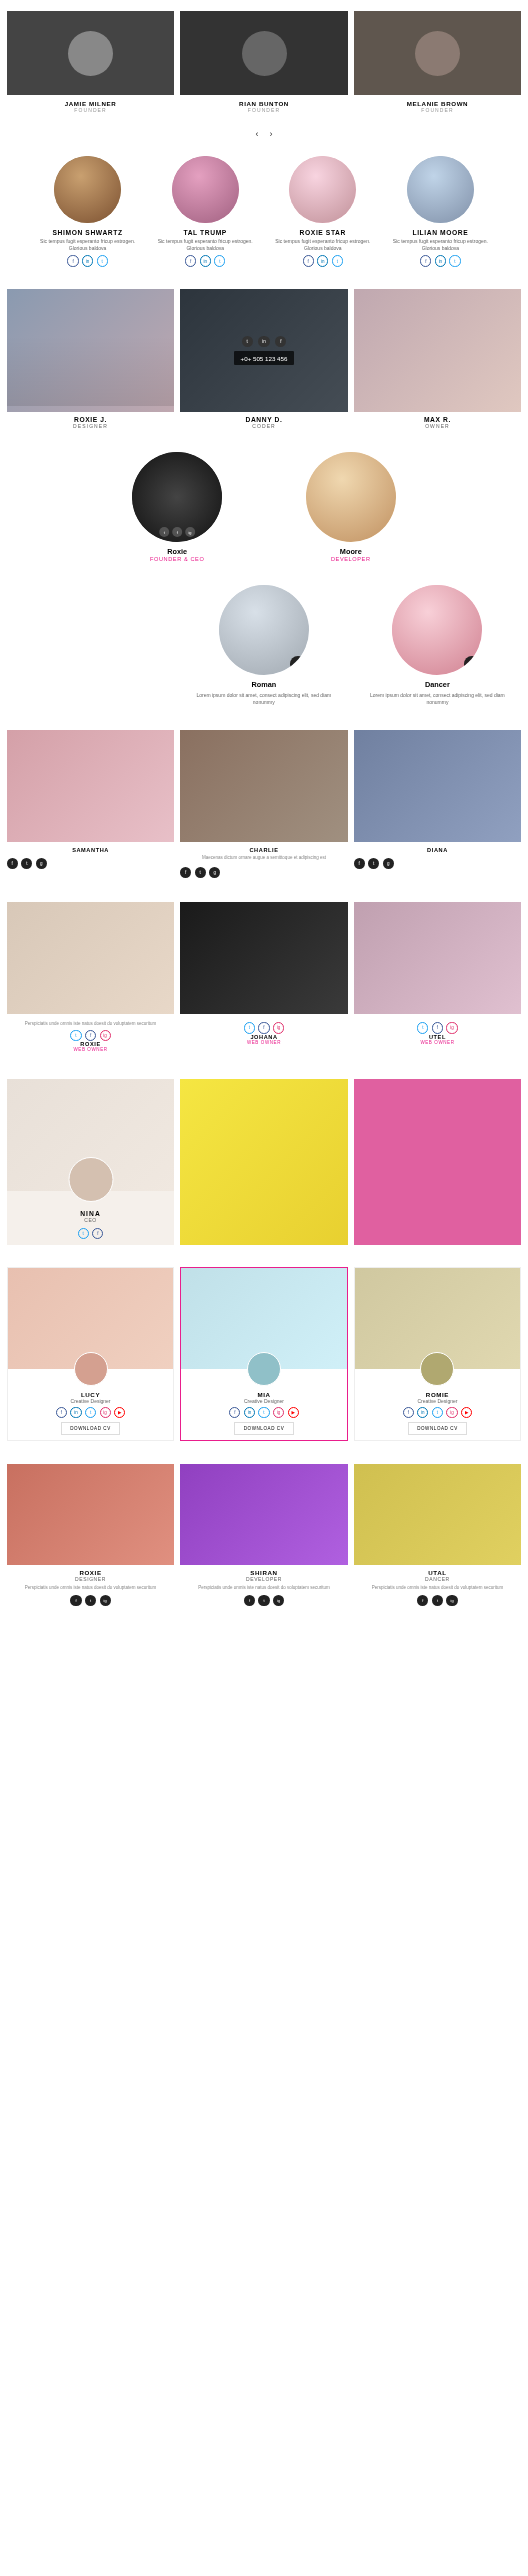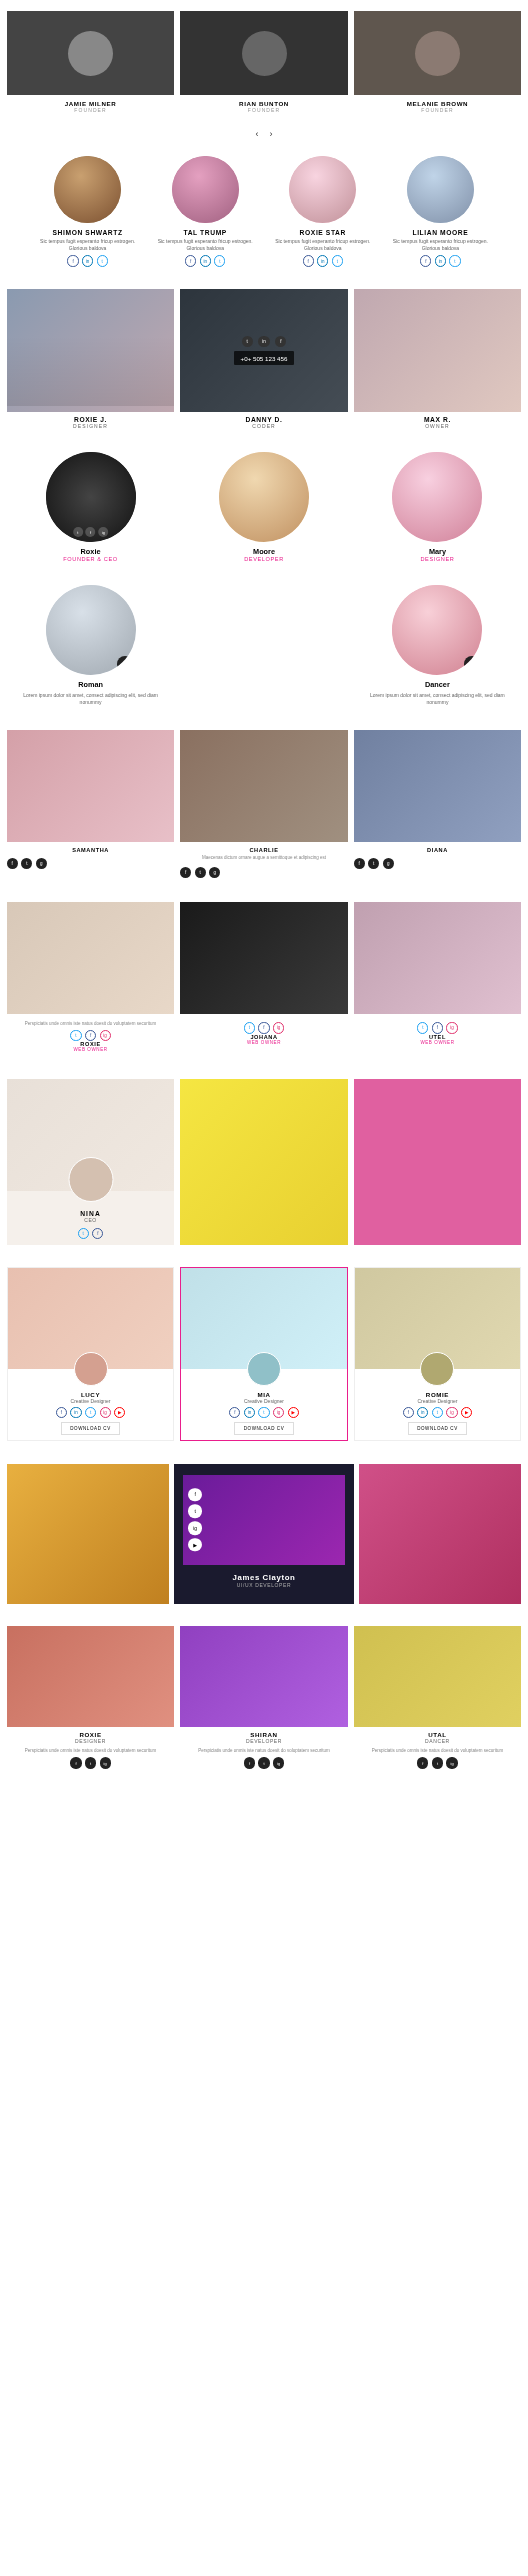--- a/index.html
+++ b/index.html
@@ -33,21 +33,21 @@
     .photo-card { position: relative; flex: 1; max-width: 168px; text-align: center; }
     .photo-card-name { font-size: 6.7px; font-weight: 700; text-transform: uppercase; letter-spacing: 0.6px; margin-top: 4.5px; }
     .photo-card-role { font-size: 5px; letter-spacing: 1.1px; color: #666; text-transform: uppercase; }
 
     
     .dark-overlay { position: absolute; inset: 0; background: rgba(0,0,0,0.5); display: flex; flex-direction: column; align-items: center; justify-content: center; gap: 4.5px; }
     .dark-phone { color: #fff; font-size: 6.2px; background: rgba(0,0,0,0.7); padding: 3.4px 6.7px; border-radius: 1.1px; }
     .circle-photo-card { flex: 1; max-width: 168px; text-align: center; }
     .circle-photo-name { font-size: 7.3px; font-weight: 700; margin-top: 5.6px; }
     .circle-photo-role { font-size: 5.6px; color: #e91e8c; text-transform: uppercase; letter-spacing: 0.6px; }
-    .badge-grid { display: flex; gap: 5.6px; justify-content: space-between; }
+    .badge-grid { display: flex; gap: 5.6px; justify-content: flex-end; }
     .badge-card { flex: 1; max-width: 168px; text-align: center; }
     .badge-img-wrap { width: 90px; height: 90px; border-radius: 50%; overflow: hidden; margin: 0 auto; background: #ddd; position: relative; }
     .badge-icon { position: absolute; bottom: 2.8px; right: 2.8px; width: 15.7px; height: 15.7px; background: #222; border-radius: 50%; display: flex; align-items: center; justify-content: center; color: #fff; font-size: 5.6px; }
     .badge-name { font-size: 7.3px; font-weight: 700; margin-top: 5.6px; }
     .badge-desc { font-size: 5px; color: #666; margin: 2.2px 5.6px; line-height: 1.4; }
     .fullphoto-grid { display: flex; gap: 5.6px; justify-content: center; }
     .fullphoto-card { flex: 1; max-width: 168px; text-align: center; }
     .fullphoto-img { width: 100%; height: 112px; object-fit: cover; background: #abc; }
     .fullphoto-name { font-size: 5.6px; font-weight: 700; text-transform: uppercase; letter-spacing: 0.6px; margin-top: 4.5px; }
     .overlay-social-grid { display: flex; gap: 5.6px; justify-content: center; }
@@ -209,27 +209,20 @@
       </div>
 
       <div class="circle-photo-card">
         <div style="width:90px;height:90px;border-radius:50%;overflow:hidden;margin:0 auto;background:#e8c9a0;position:relative;">
           <div style="width:100%;height:100%;background:radial-gradient(circle at 40% 30%,#f0d8b0,#c09060);border-radius:50%;"></div>
         </div>
         <div class="circle-photo-name">Moore</div>
         <div class="circle-photo-role">Developer</div>
       </div>
 
-      <div class="circle-photo-card">
-        <div style="width:90px;height:90px;border-radius:50%;overflow:hidden;margin:0 auto;background:#f0b8c8;position:relative;">
-          <div style="width:100%;height:100%;background:radial-gradient(circle at 40% 30%,#f8d0e0,#d08098);border-radius:50%;"></div>
-        </div>
-        <div class="circle-photo-name">Mary</div>
-        <div class="circle-photo-role">Designer</div>
-      </div>
     </div>
   </div>
 
   <div class="section">
     <div class="badge-grid">
 
       <div class="badge-card">
         <div class="badge-img-wrap" style="background:#c8d0d8;">
           <div style="width:100%;height:100%;background:radial-gradient(circle at 40% 30%,#d8e0e8,#a0a8b0);border-radius:50%;"></div>
           <div class="badge-icon" style="position:absolute;bottom:2.8px;right:2.8px;background:#222;">✓</div>
@@ -412,45 +405,20 @@
             <div class="social-icon tw">t</div>
             <div class="social-icon ig">ig</div>
             <div class="social-icon" style="color:#ff0000;border-color:#ff0000;">▶</div>
           </div>
           <button style="padding:2.8px 8.4px;border:0.6px solid #ddd;background:#fff;font-size:4.5px;text-transform:uppercase;letter-spacing:0.6px;cursor:pointer;">DOWNLOAD CV</button>
         </div>
       </div>
     </div>
   </div>
 
-  <div class="section">
-    <div style="display:flex;gap:5.6px;">
-
-      <div style="flex:1;background:#e0a030;min-height:140px;position:relative;overflow:hidden;">
-        <div style="width:100%;height:100%;background:linear-gradient(135deg,#e8b040,#c08020);"></div>
-      </div>
-
-      <div style="flex:1;background:#1a1a2e;min-height:140px;text-align:center;padding:11.2px 8.4px;position:relative;">
-        <div style="width:100%;height:90px;background:linear-gradient(135deg,#6a1b9a,#9c27b0);margin-bottom:8.4px;position:relative;">
-          <div style="position:absolute;left:5.6px;top:50%;transform:translateY(-50%);display:flex;flex-direction:column;gap:3.4px;">
-            <div style="width:13.4px;height:13.4px;background:#fff;border-radius:50%;display:flex;align-items:center;justify-content:center;font-size:5px;cursor:pointer;">f</div>
-            <div style="width:13.4px;height:13.4px;background:#fff;border-radius:50%;display:flex;align-items:center;justify-content:center;font-size:5px;cursor:pointer;">t</div>
-            <div style="width:13.4px;height:13.4px;background:#fff;border-radius:50%;display:flex;align-items:center;justify-content:center;font-size:5px;cursor:pointer;">ig</div>
-            <div style="width:13.4px;height:13.4px;background:#fff;border-radius:50%;display:flex;align-items:center;justify-content:center;font-size:5px;cursor:pointer;">▶</div>
-          </div>
-        </div>
-        <div style="font-size:7.8px;font-weight:700;color:#fff;letter-spacing:0.6px;">James Clayton</div>
-        <div style="font-size:5px;color:#aaa;letter-spacing:0.6px;text-transform:uppercase;">UI/UX Developer</div>
-      </div>
-
-      <div style="flex:1;background:#c84880;min-height:140px;position:relative;overflow:hidden;">
-        <div style="width:100%;height:100%;background:linear-gradient(135deg,#d05088,#b03060);"></div>
-      </div>
-    </div>
-  </div>
 
   <div class="section">
     <div style="display:flex;gap:5.6px;">
 
       <div style="flex:1;text-align:center;">
         <div style="width:100%;height:101px;background:linear-gradient(135deg,#c87060,#e09080);"></div>
         <div style="font-size:6.2px;font-weight:700;letter-spacing:0.6px;text-transform:uppercase;margin-top:4.5px;">ROXIE</div>
         <div style="font-size:5px;color:#666;letter-spacing:0.6px;text-transform:uppercase;">Designer</div>
         <div style="font-size:4.5px;color:#888;margin:3.4px 2.8px;line-height:1.4;">Perspiciatis unde omnis iste natus doesit do voluptatem securitum</div>
         <div class="social-icons" style="justify-content:center;margin-top:3.4px;">

